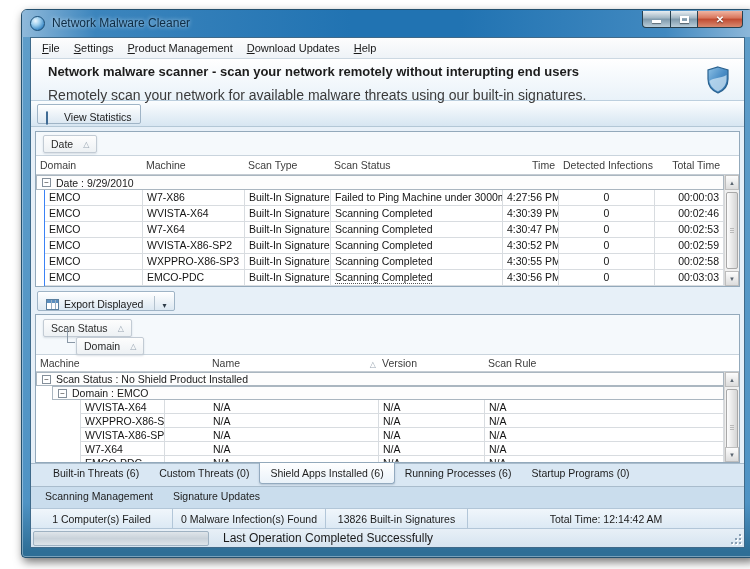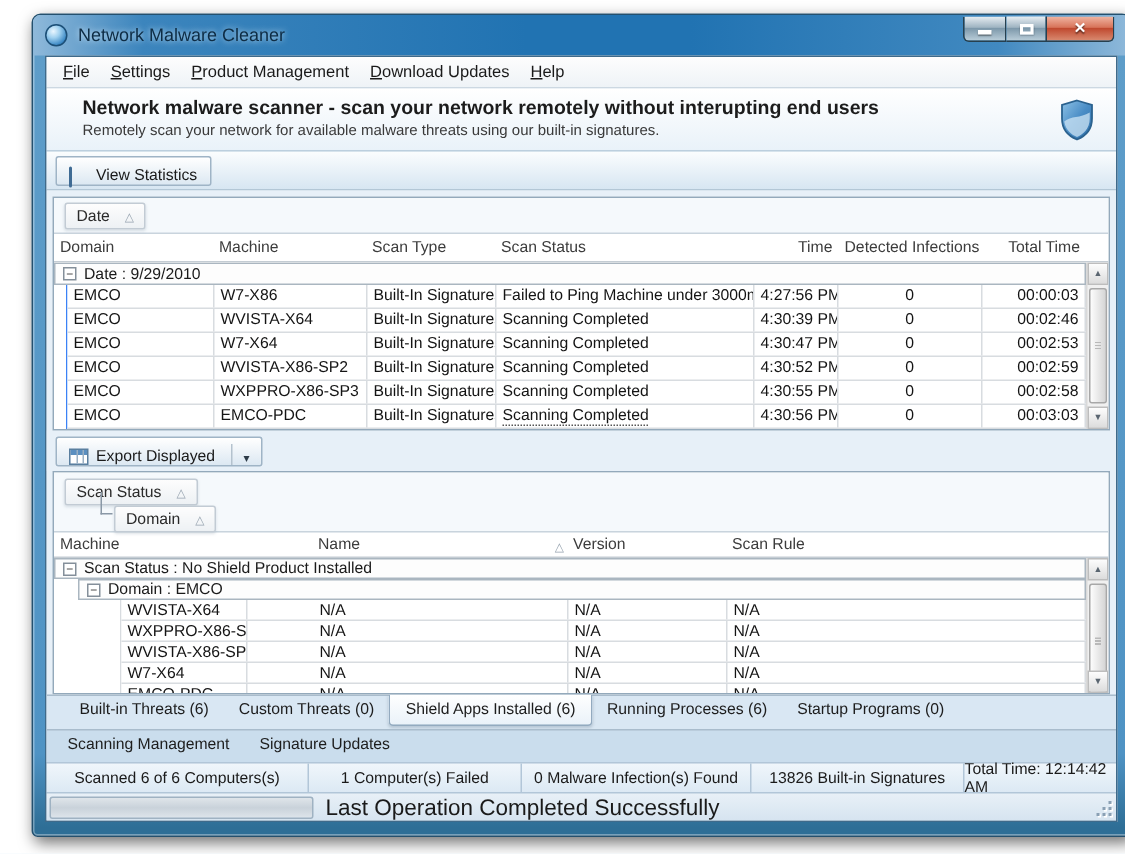--- a/index.html
+++ b/index.html
@@ -33,23 +33,23 @@
   
   .content { position:absolute; left:8px; right:8px; top:27px; bottom:9px;
     border:1px solid #3f6a8a; background:#e7f0f8; display:flex; flex-direction:column; overflow:hidden; }
 
   .menubar { height:21px; background:linear-gradient(180deg,#fdfdfd,#eef3f7); border-bottom:1px solid #ccd8e2;
     display:flex; align-items:center; padding-left:4px; }
   .menu-item { font-size:11px; color:#1a1a1a; padding:2px 7px; display:inline-block; }
   .menu-item::first-letter { text-decoration:underline; }
 
   .headerband { height:42px; background:linear-gradient(180deg,#ffffff,#e9f2f9); border-bottom:1px solid #bccfde;
-    position:relative; padding:5px 0 0 24px; }
+    position:relative; padding:5px 0 0 17px; }
   .page-title { font-size:13px; font-weight:bold; color:#1c1c1c; }
-  .page-sub { font-size:10px; color:#3a3a3a; margin-top:3px; }
+  .page-sub { font-size:14px; color:#3a3a3a; margin-top:8px; }
   .shield { position:absolute; right:14px; top:7px; }
 
   .toolbar { height:26px; background:linear-gradient(180deg,#fbfdfe,#d7e6f2); border-bottom:1px solid #b3c7d6;
     display:flex; align-items:center; padding-left:6px; }
   .tool-btn { display:flex; align-items:flex-end; gap:5px; height:20px; padding:0 8px; font-size:10.5px; color:#1a1a1a;
     border:1px solid #9fb4c6; border-radius:2px; background:linear-gradient(180deg,#ffffff,#dce8f2); box-shadow:0 1px 1px rgba(255,255,255,.8) inset; }
   .icon-monitor { width:13px; height:11px; position:relative; }
   .icon-monitor .scr { width:13px; height:9px; border:1px solid #3f6b94; border-radius:1px;
     background:linear-gradient(135deg,#9ec9e8,#3f85c0 60%,#2a6ca6); }
   .icon-monitor .base { width:7px; height:2px; background:#6b8aa5; margin:0 auto; }
@@ -126,21 +126,21 @@
     border-radius:0 0 3px 3px; margin-top:-1px; padding-top:4px; box-shadow:0 1px 2px rgba(100,120,140,.3); }
 
   
   .statusseg { height:20px; background:linear-gradient(180deg,#f0f6fb,#dcE9f4); border-top:1px solid #b2c6d8; display:flex; }
   .seg { border-right:1px solid #b2c6d8; font-size:10.5px; color:#1a1a1a; display:flex; align-items:center; justify-content:center; }
   .seg1{width:175px;} .seg2{width:142px;} .seg3{width:153px;} .seg4{width:142px;} .seg5{flex:1; border-right:none;}
   .statusbottom { height:19px; background:linear-gradient(180deg,#e8f0f7,#d6e4f0); border-top:1px solid #b2c6d8;
     display:flex; align-items:center; position:relative; }
   .progress { width:176px; height:15px; margin-left:2px; border:1px solid #9fb2c2; border-radius:2px;
     background:linear-gradient(180deg,#dfe5ea,#c9d2da 50%,#dde4ea); }
-  .status-msg { font-size:15px; color:#1a1a1a; margin-left:8px; }
+  .status-msg { font-size:12px; color:#1a1a1a; margin-left:14px; }
   .grip { position:absolute; right:2px; bottom:2px; width:12px; height:12px; }
   .grip i { position:absolute; width:2px; height:2px; background:#8aa0b4; box-shadow:1px 1px 0 #ffffff; }
   .grip .d1{right:1px;bottom:1px;} .grip .d2{right:5px;bottom:1px;} .grip .d3{right:1px;bottom:5px;}
   .grip .d4{right:9px;bottom:1px;} .grip .d5{right:5px;bottom:5px;} .grip .d6{right:1px;bottom:9px;}
 </style>
 </head>
 <body>
 
 <div class="stage">
   <div class="window">
@@ -374,21 +374,20 @@
           <div class="tab">Startup Programs (0)</div>
         </div>
 
         <div class="tabs2">
           <div class="tab">Scanning Management</div>
           <div class="tab">Signature Updates</div>
         </div>
       </div>
 
       <div class="statusseg">
-        <div class="seg seg1">Scanned 6 of 6 Computers(s)</div>
         <div class="seg seg2">1 Computer(s) Failed</div>
         <div class="seg seg3">0 Malware Infection(s) Found</div>
         <div class="seg seg4">13826 Built-in Signatures</div>
         <div class="seg seg5">Total Time: 12:14:42 AM</div>
       </div>
 
       <div class="statusbottom">
         <div class="progress"></div>
         <div class="status-msg">Last Operation Completed Successfully</div>
         <div class="grip">

